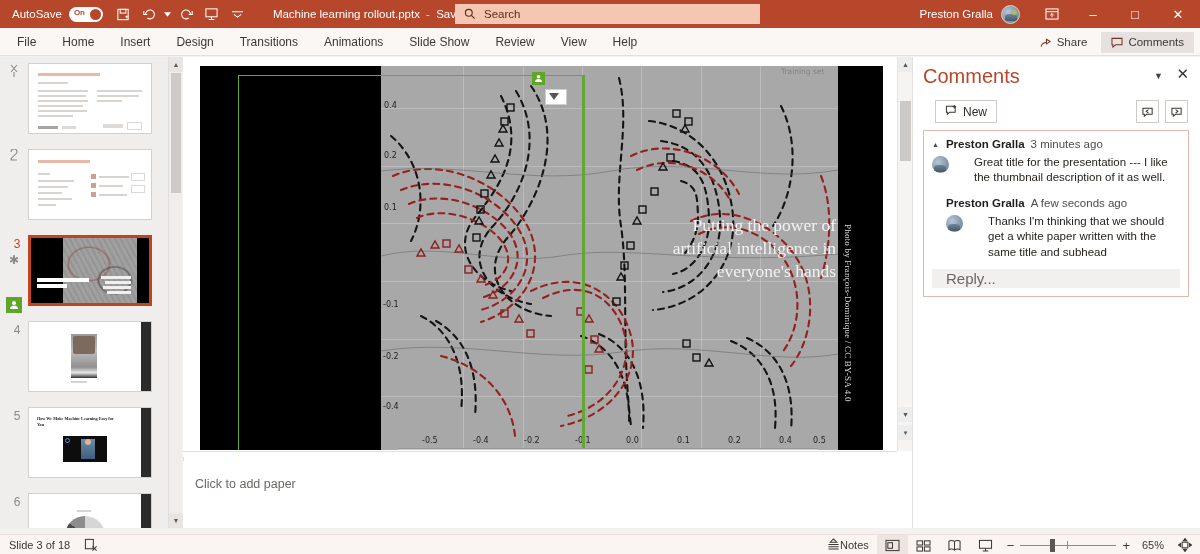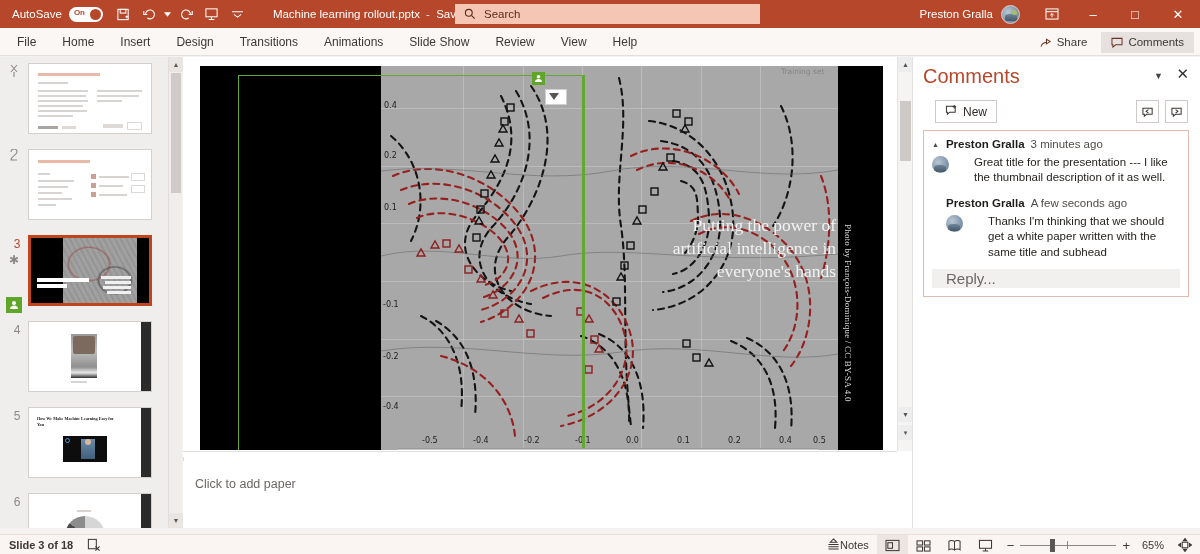--- a/index.html
+++ b/index.html
@@ -288,21 +288,21 @@
     display:flex; align-items:center; padding-left: 14px;
     font-size: 15px; color:#6b6764;
   }
 
   
   .statusbar {
     position:absolute; left:0; top: 534px; width: 1200px; height: 20px;
     background:#faf4f2; border-top:1px solid #eadfdb;
     display:flex; align-items:center; font-size: 11px; color:#3b3835;
   }
-  .sb-slide { margin-left: 9px; white-space:nowrap;font-weight:bold; }
+  .sb-slide { margin-left: 9px; white-space:nowrap; }
   .sb-access { margin-left: 14px; width: 14px; height: 14px; }
   .sb-right { position:absolute; right: 0; top:0; height:20px; display:flex; align-items:center; }
   .sb-btn {
     height: 20px; display:flex; align-items:center; padding: 0 8px; color:#3b3835;
     font-size: 11px;
   }
   .sb-btn.active { background:#ece5e2; }
   .zoom-minus, .zoom-plus { font-size: 13px; color:#3b3835; padding: 0 6px; }
   .zoom-track {
     position:relative; width: 96px; height: 20px; display:flex; align-items:center;

